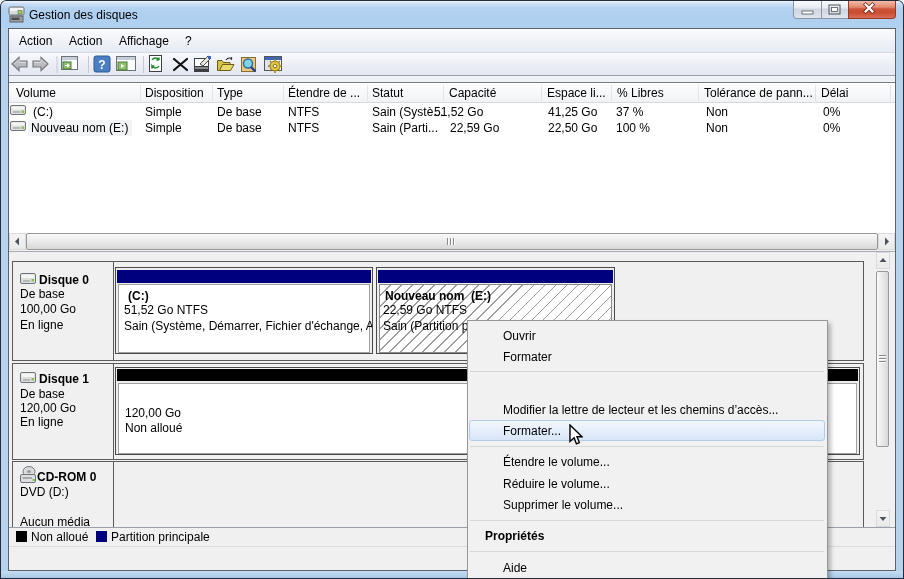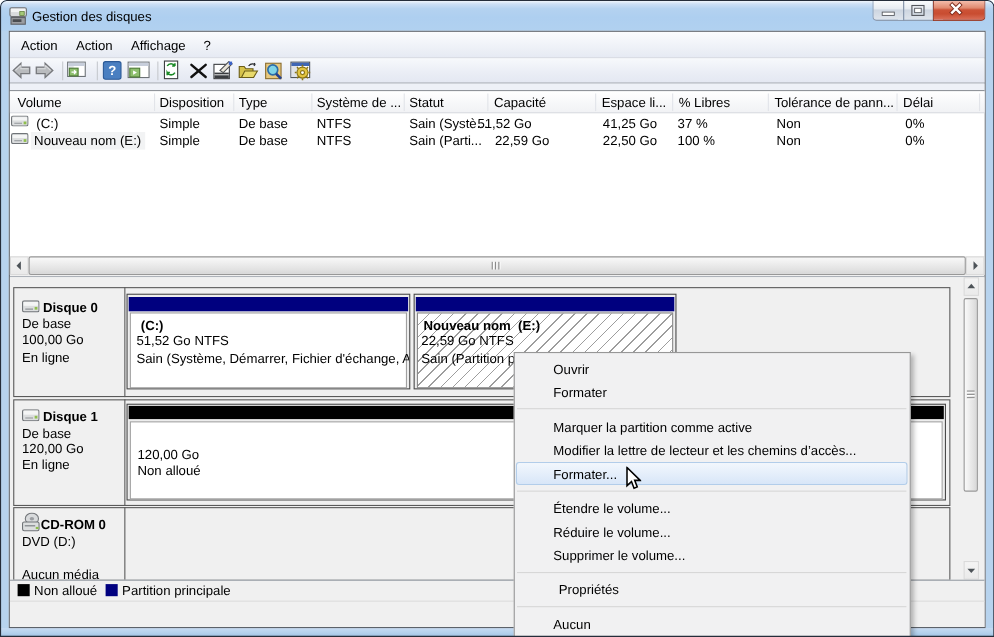--- a/index.html
+++ b/index.html
@@ -131,21 +131,21 @@
   <div class="a" style="left:367px;top:85px;width:1px;height:16px;background:#e2e4e9;"></div>
   <div class="a" style="left:443px;top:85px;width:1px;height:16px;background:#e2e4e9;"></div>
   <div class="a" style="left:541px;top:85px;width:1px;height:16px;background:#e2e4e9;"></div>
   <div class="a" style="left:611px;top:85px;width:1px;height:16px;background:#e2e4e9;"></div>
   <div class="a" style="left:698px;top:85px;width:1px;height:16px;background:#e2e4e9;"></div>
   <div class="a" style="left:815px;top:85px;width:1px;height:16px;background:#e2e4e9;"></div>
   <div class="a" style="left:890px;top:85px;width:1px;height:16px;background:#e2e4e9;"></div>
   <div class="t" style="left:16px;top:86px;">Volume</div>
   <div class="t" style="left:145px;top:86px;">Disposition</div>
   <div class="t" style="left:217px;top:86px;text-align:right;">Type</div>
-  <div class="t" style="left:288px;top:86px;">Système de ...</div>
+  <div class="t" style="left:288px;top:86px;">Étendre de ...</div>
   <div class="t" style="left:372px;top:86px;">Statut</div>
   <div class="t" style="left:449px;top:86px;">Capacité</div>
   <div class="t" style="left:547px;top:86px;">Espace li...</div>
   <div class="t" style="left:617px;top:86px;">% Libres</div>
   <div class="t" style="left:704px;top:86px;">Tolérance de pann...</div>
   <div class="t" style="left:821px;top:86px;">Délai</div>
 
   <svg class="a" style="left:10px;top:105px;" width="16" height="10" viewBox="0 0 16 10">
     <rect x="0.5" y="0.5" width="15" height="9" rx="1.5" fill="#dcdedf" stroke="#707478"></rect>
     <rect x="1.5" y="1.5" width="13" height="3" fill="#f4f5f5"></rect>
@@ -278,24 +278,23 @@
   <div class="a" style="left:9px;top:546px;width:886px;height:24px;background:#f0f0f0;border-top:1px solid #dcdcdc;box-sizing:border-box;z-index:5;"></div>
 
   <div class="a" style="left:467px;top:320px;width:361px;height:261px;background:#f1f1f2;border:1px solid #979797;box-sizing:border-box;box-shadow:3px 3px 4px rgba(0,0,0,0.25);z-index:10;"></div>
   <div class="a" style="left:470px;top:371px;width:354px;height:1px;background:#d7d7d7;z-index:11;"></div>
   <div class="a" style="left:470px;top:446px;width:354px;height:1px;background:#d7d7d7;z-index:11;"></div>
   <div class="a" style="left:470px;top:520px;width:354px;height:1px;background:#d7d7d7;z-index:11;"></div>
   <div class="a" style="left:470px;top:551px;width:354px;height:1px;background:#d7d7d7;z-index:11;"></div>
   <div class="a" style="left:469px;top:420px;width:356px;height:21px;background:linear-gradient(#f2f7fd,#d8e6f8);border:1px solid #b2cdea;border-radius:3px;box-sizing:border-box;z-index:11;"></div>
   <div class="t" style="left:503px;top:329px;z-index:12;">Ouvrir</div>
   <div class="t" style="left:503px;top:350px;z-index:12;">Formater</div>
-  <div class="t" style="left:503px;top:382px;z-index:12;">Marquer la partition comme active</div>
   <div class="t" style="left:503px;top:403px;z-index:12;text-align:right;">Modifier la lettre de lecteur et les chemins d’accès...</div>
   <div class="t" style="left:503px;top:424px;z-index:12;">Formater...</div>
   <div class="t" style="left:503px;top:455px;z-index:12;">Étendre le volume...</div>
   <div class="t" style="left:503px;top:477px;z-index:12;">Réduire le volume...</div>
   <div class="t" style="left:503px;top:498px;z-index:12;">Supprimer le volume...</div>
-  <div class="t" style="left:508px;top:529px;z-index:12;">Propriétés</div>
-  <div class="t" style="left:503px;top:561px;z-index:12;">Aucun</div>
+  <div class="t" style="left:485px;top:529px;z-index:12;font-weight:bold;">Propriétés</div>
+  <div class="t" style="left:503px;top:561px;z-index:12;">Aide</div>
   <svg class="a" style="left:569px;top:424px;z-index:20;" width="14" height="22" viewBox="0 0 14 22">
     <path d="M1 1 L1 17.5 L5.1 13.8 L7.4 19.8 L10.3 18.6 L8 12.7 L13 12.7 Z" fill="#fff" stroke="#000" stroke-width="1.4" stroke-linejoin="miter"></path>
   </svg>
 </div>
 
 </body></html>

